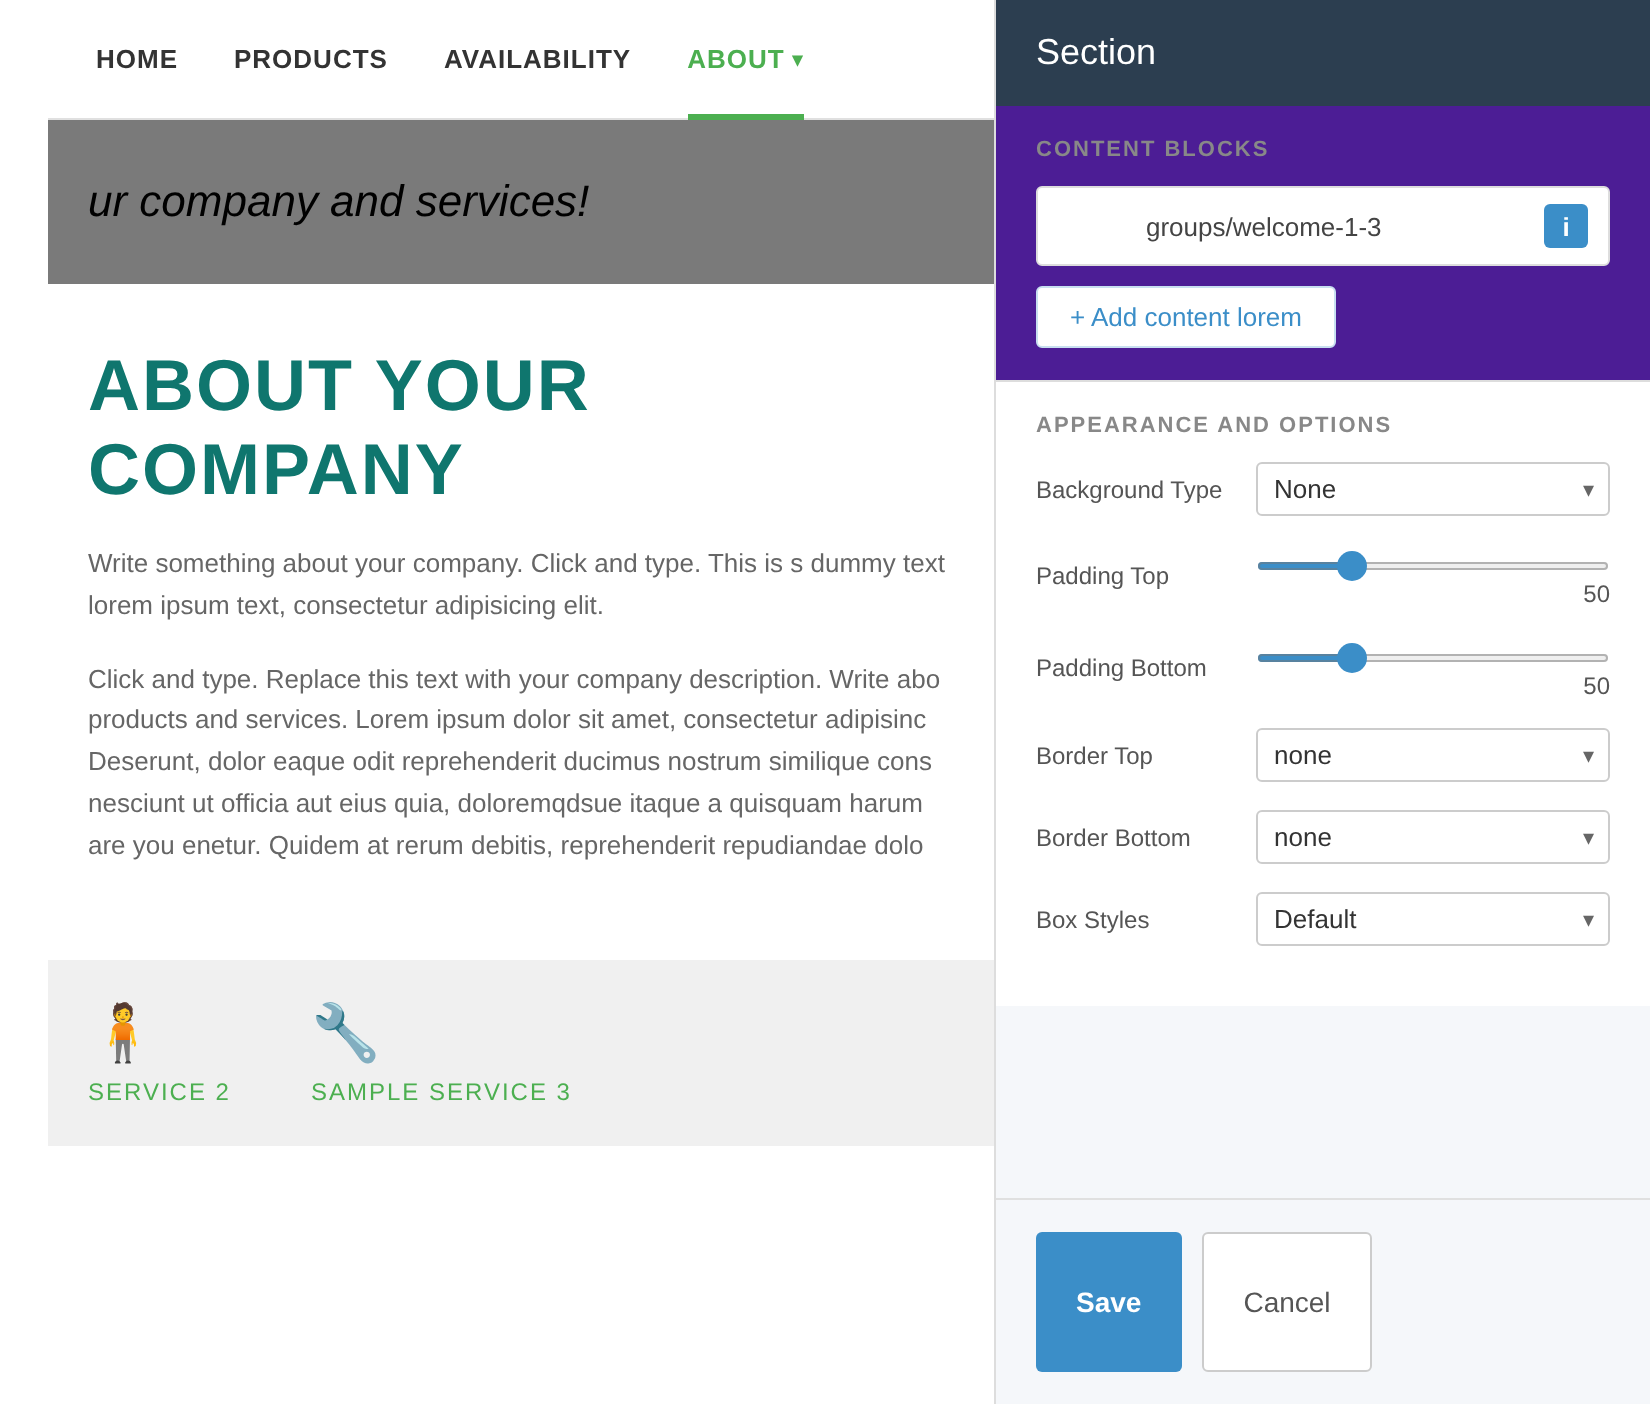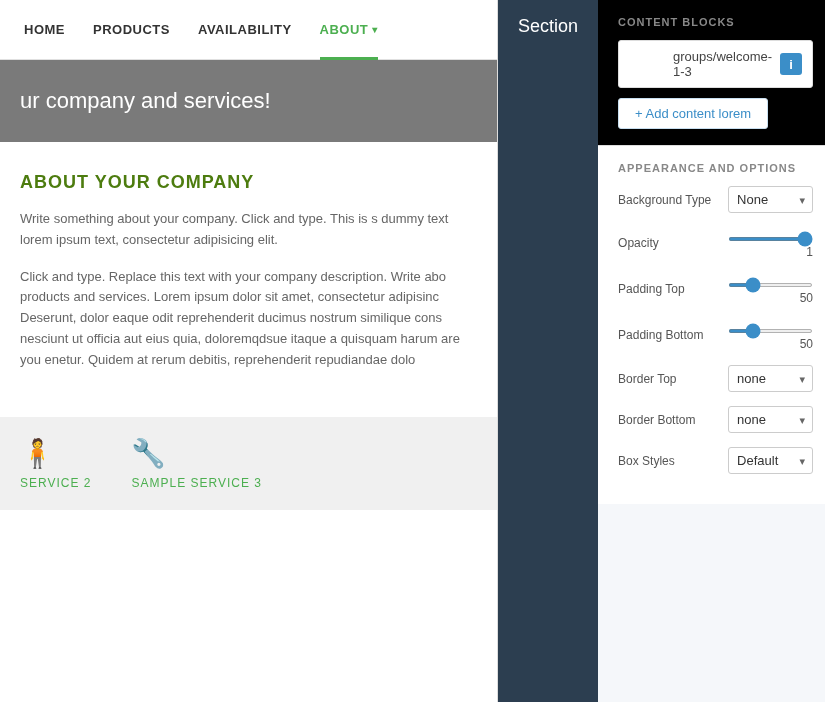--- a/index.html
+++ b/index.html
@@ -5,20 +5,21 @@
     * { box-sizing: border-box; margin: 0; padding: 0; }
     body { font-family: Arial, sans-serif; width: 825px; height: 702px; overflow: hidden; display: flex; }
 
     
     .website-preview {
       width: 497px;
       height: 600px;
       background: #fff;
       overflow: hidden;
       flex-shrink: 0;
+      padding-left: 24px;
     }
 
     
     .nav-bar {
       background: #fff;
       display: flex;
       align-items: center;
       padding: 0 10px;
       height: 60px;
       border-bottom: 1px solid #e0e0e0;
@@ -50,36 +51,37 @@
     }
     .nav-item .dropdown-arrow {
       margin-left: 4px;
       font-size: 10px;
     }
 
     
     .hero-section {
       background: #7a7a7a;
       padding: 28px 20px;
-      color: #ffffff;
+      color: #000000;
+      font-style: italic;
     }
     .hero-title {
       font-size: 22px;
       font-weight: 400;
     }
 
     
     .content-section {
       background: #fff;
       padding: 30px 20px;
     }
     .content-heading {
-      font-size: 18px;
+      font-size: 36px;
       font-weight: 900;
-      color: #4d7c0f;
+      color: #0f766e;
       margin-bottom: 16px;
       letter-spacing: 1px;
     }
     .content-text {
       font-size: 13px;
       color: #666;
       line-height: 1.6;
       margin-bottom: 16px;
     }
 
@@ -109,41 +111,41 @@
       text-transform: uppercase;
     }
 
     
     .section-editor {
       width: 328px;
       height: 702px;
       background: #f5f7fa;
       border-left: 1px solid #ddd;
       display: flex;
-      flex-direction: row;
+      flex-direction: column;
       overflow-y: auto;
     }
 
     .editor-header {
       background: #2c3e50;
       color: #fff;
       padding: 16px 20px;
       font-size: 18px;
       font-weight: 500;
       flex-shrink: 0;
     }
 
     .editor-body {
       padding: 0;
       flex: 1;
     }
 
     .editor-section {
       padding: 16px 20px;
-      background: #000000;
+      background: #4c1d95;
     }
 
     .editor-section-title {
       font-size: 11px;
       font-weight: 700;
       color: #888;
       letter-spacing: 1px;
       text-transform: uppercase;
       margin-bottom: 12px;
     }
@@ -361,27 +363,20 @@
           <select>
             <option>None</option>
             <option>Color</option>
             <option>Image</option>
             <option>Video</option>
           </select>
           <span class="select-arrow">▾</span>
         </div>
       </div>
 
-      <div class="field-row">
-        <div class="field-label">Opacity</div>
-        <div class="field-control range-with-value">
-          <input type="range" min="0" max="1" step="0.01" value="1" style="accent-color: rgb(59, 142, 200);">
-          <div class="range-number">1</div>
-        </div>
-      </div>
 
       <div class="field-row">
         <div class="field-label">Padding Top</div>
         <div class="field-control range-with-value">
           <input type="range" min="0" max="200" step="1" value="50" style="accent-color: rgb(59, 142, 200);">
           <div class="range-number">50</div>
         </div>
       </div>
 
       <div class="field-row">

